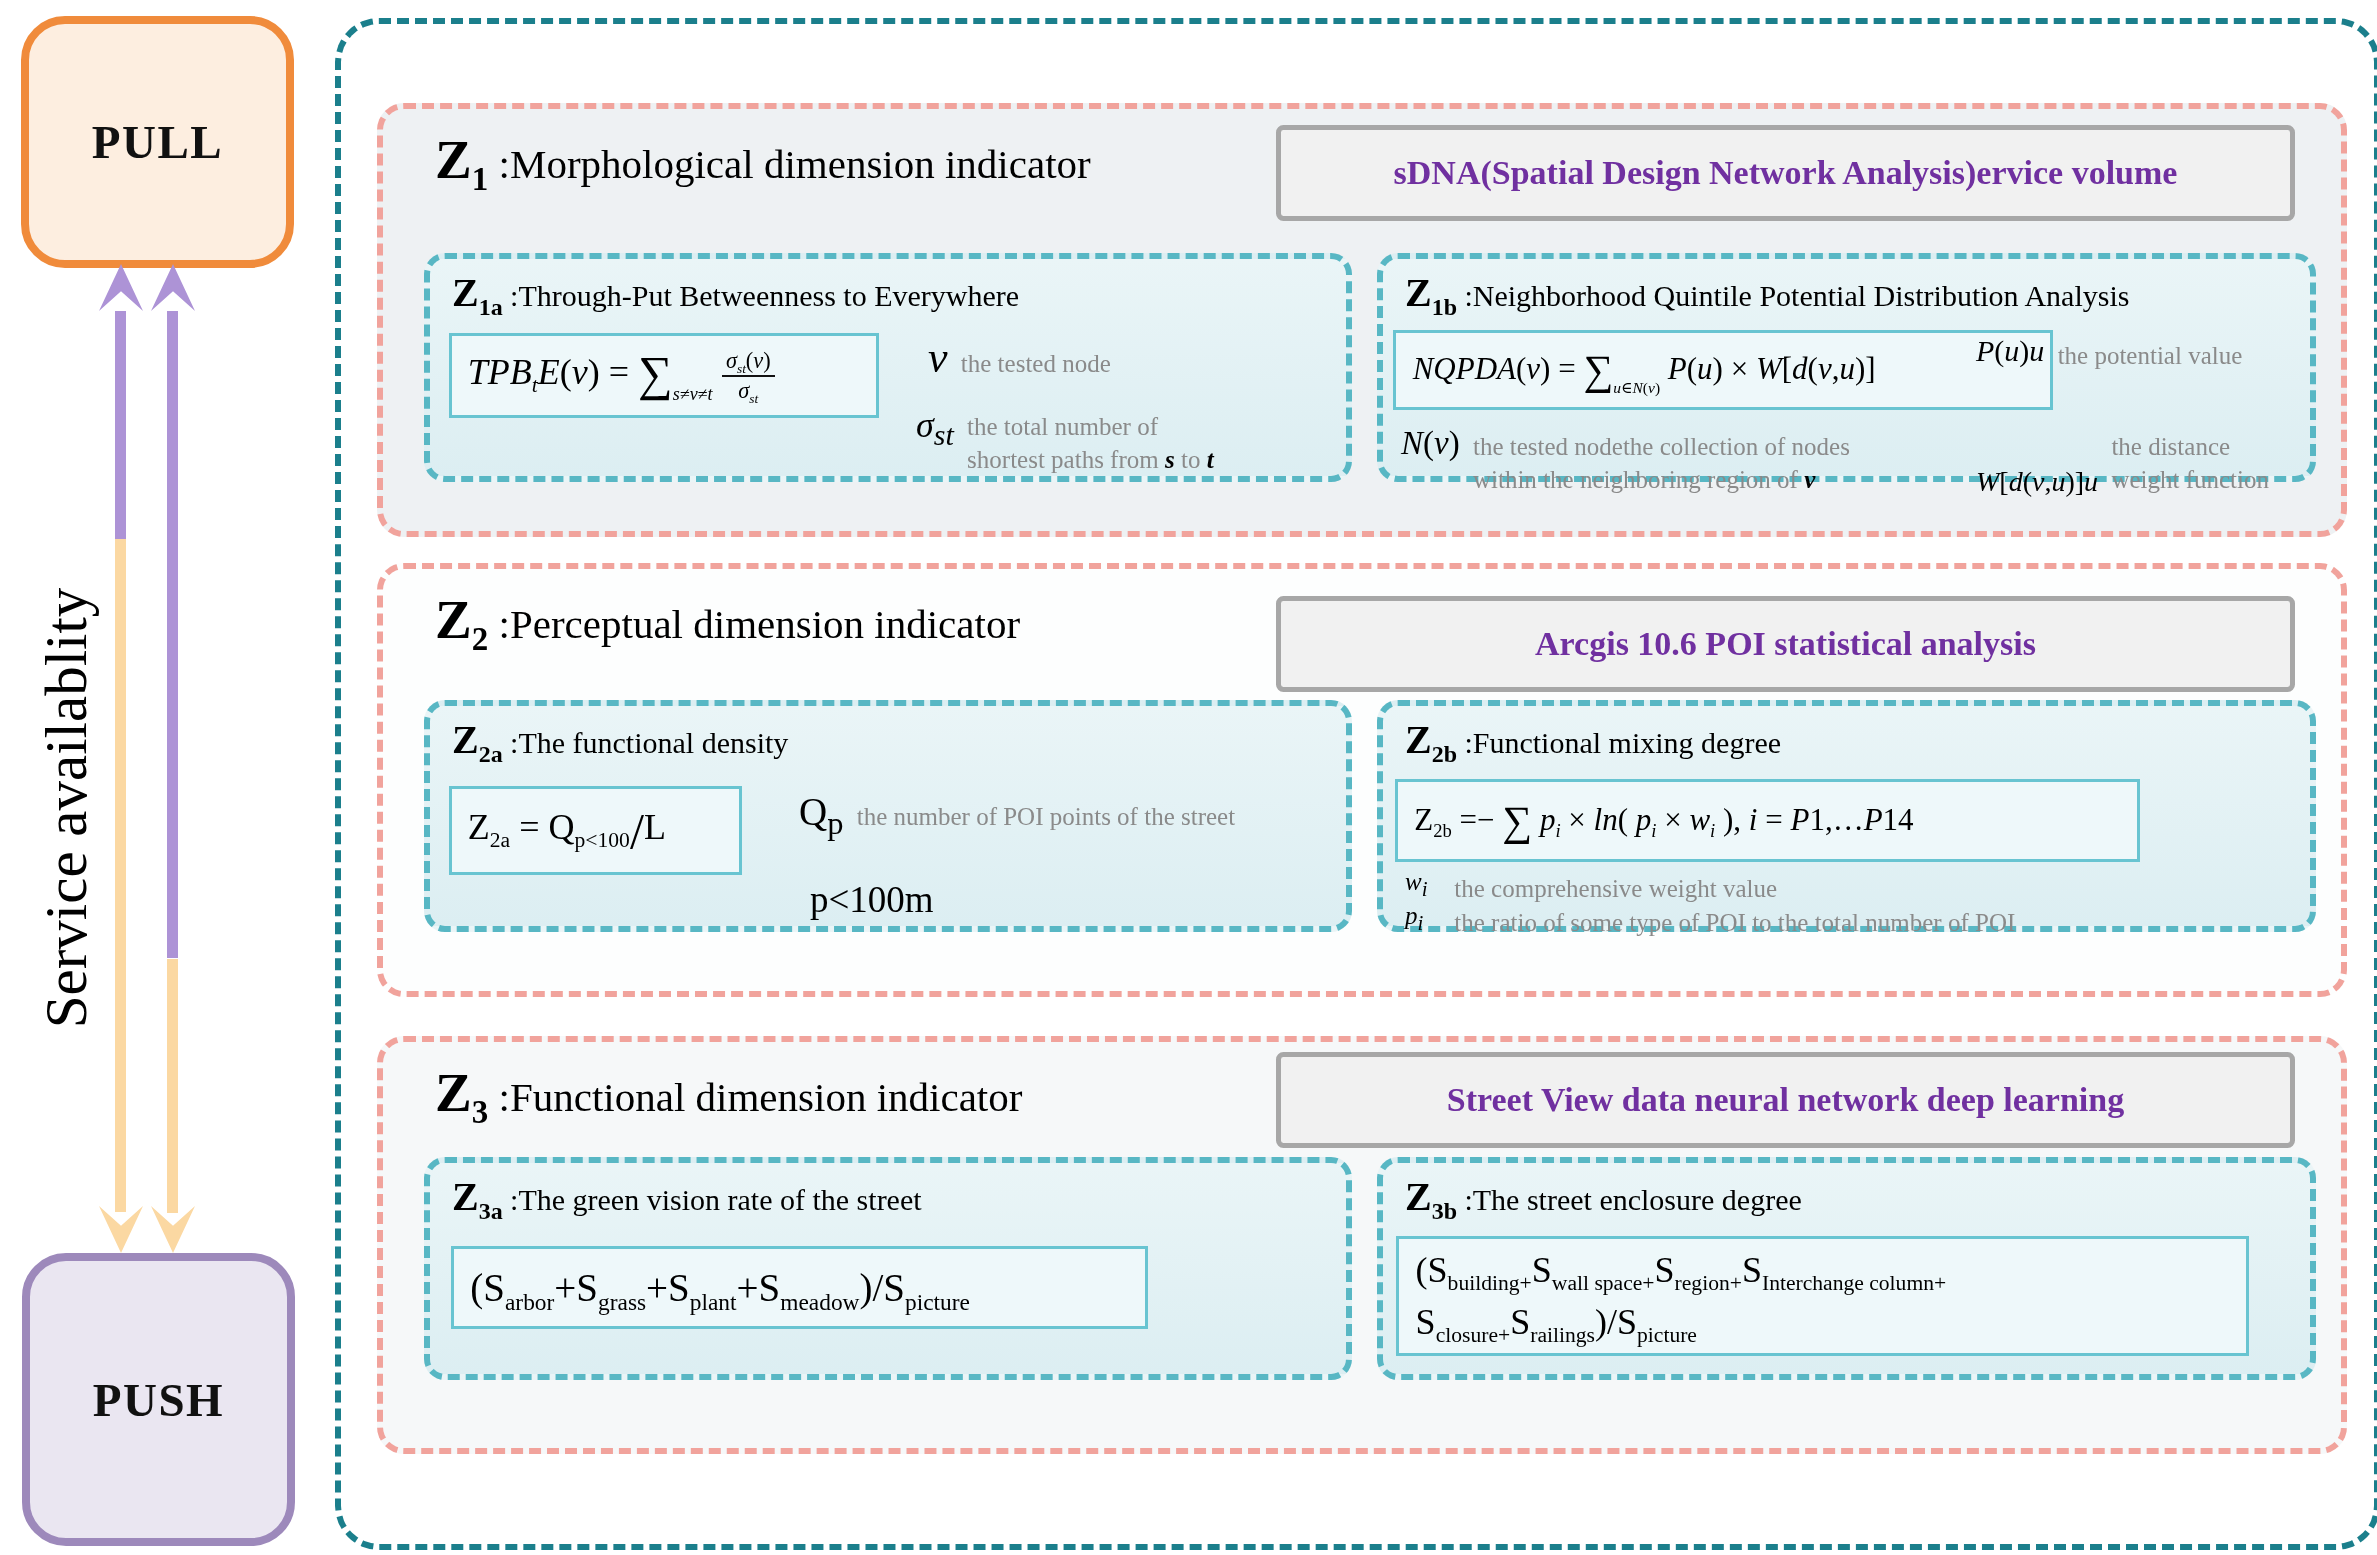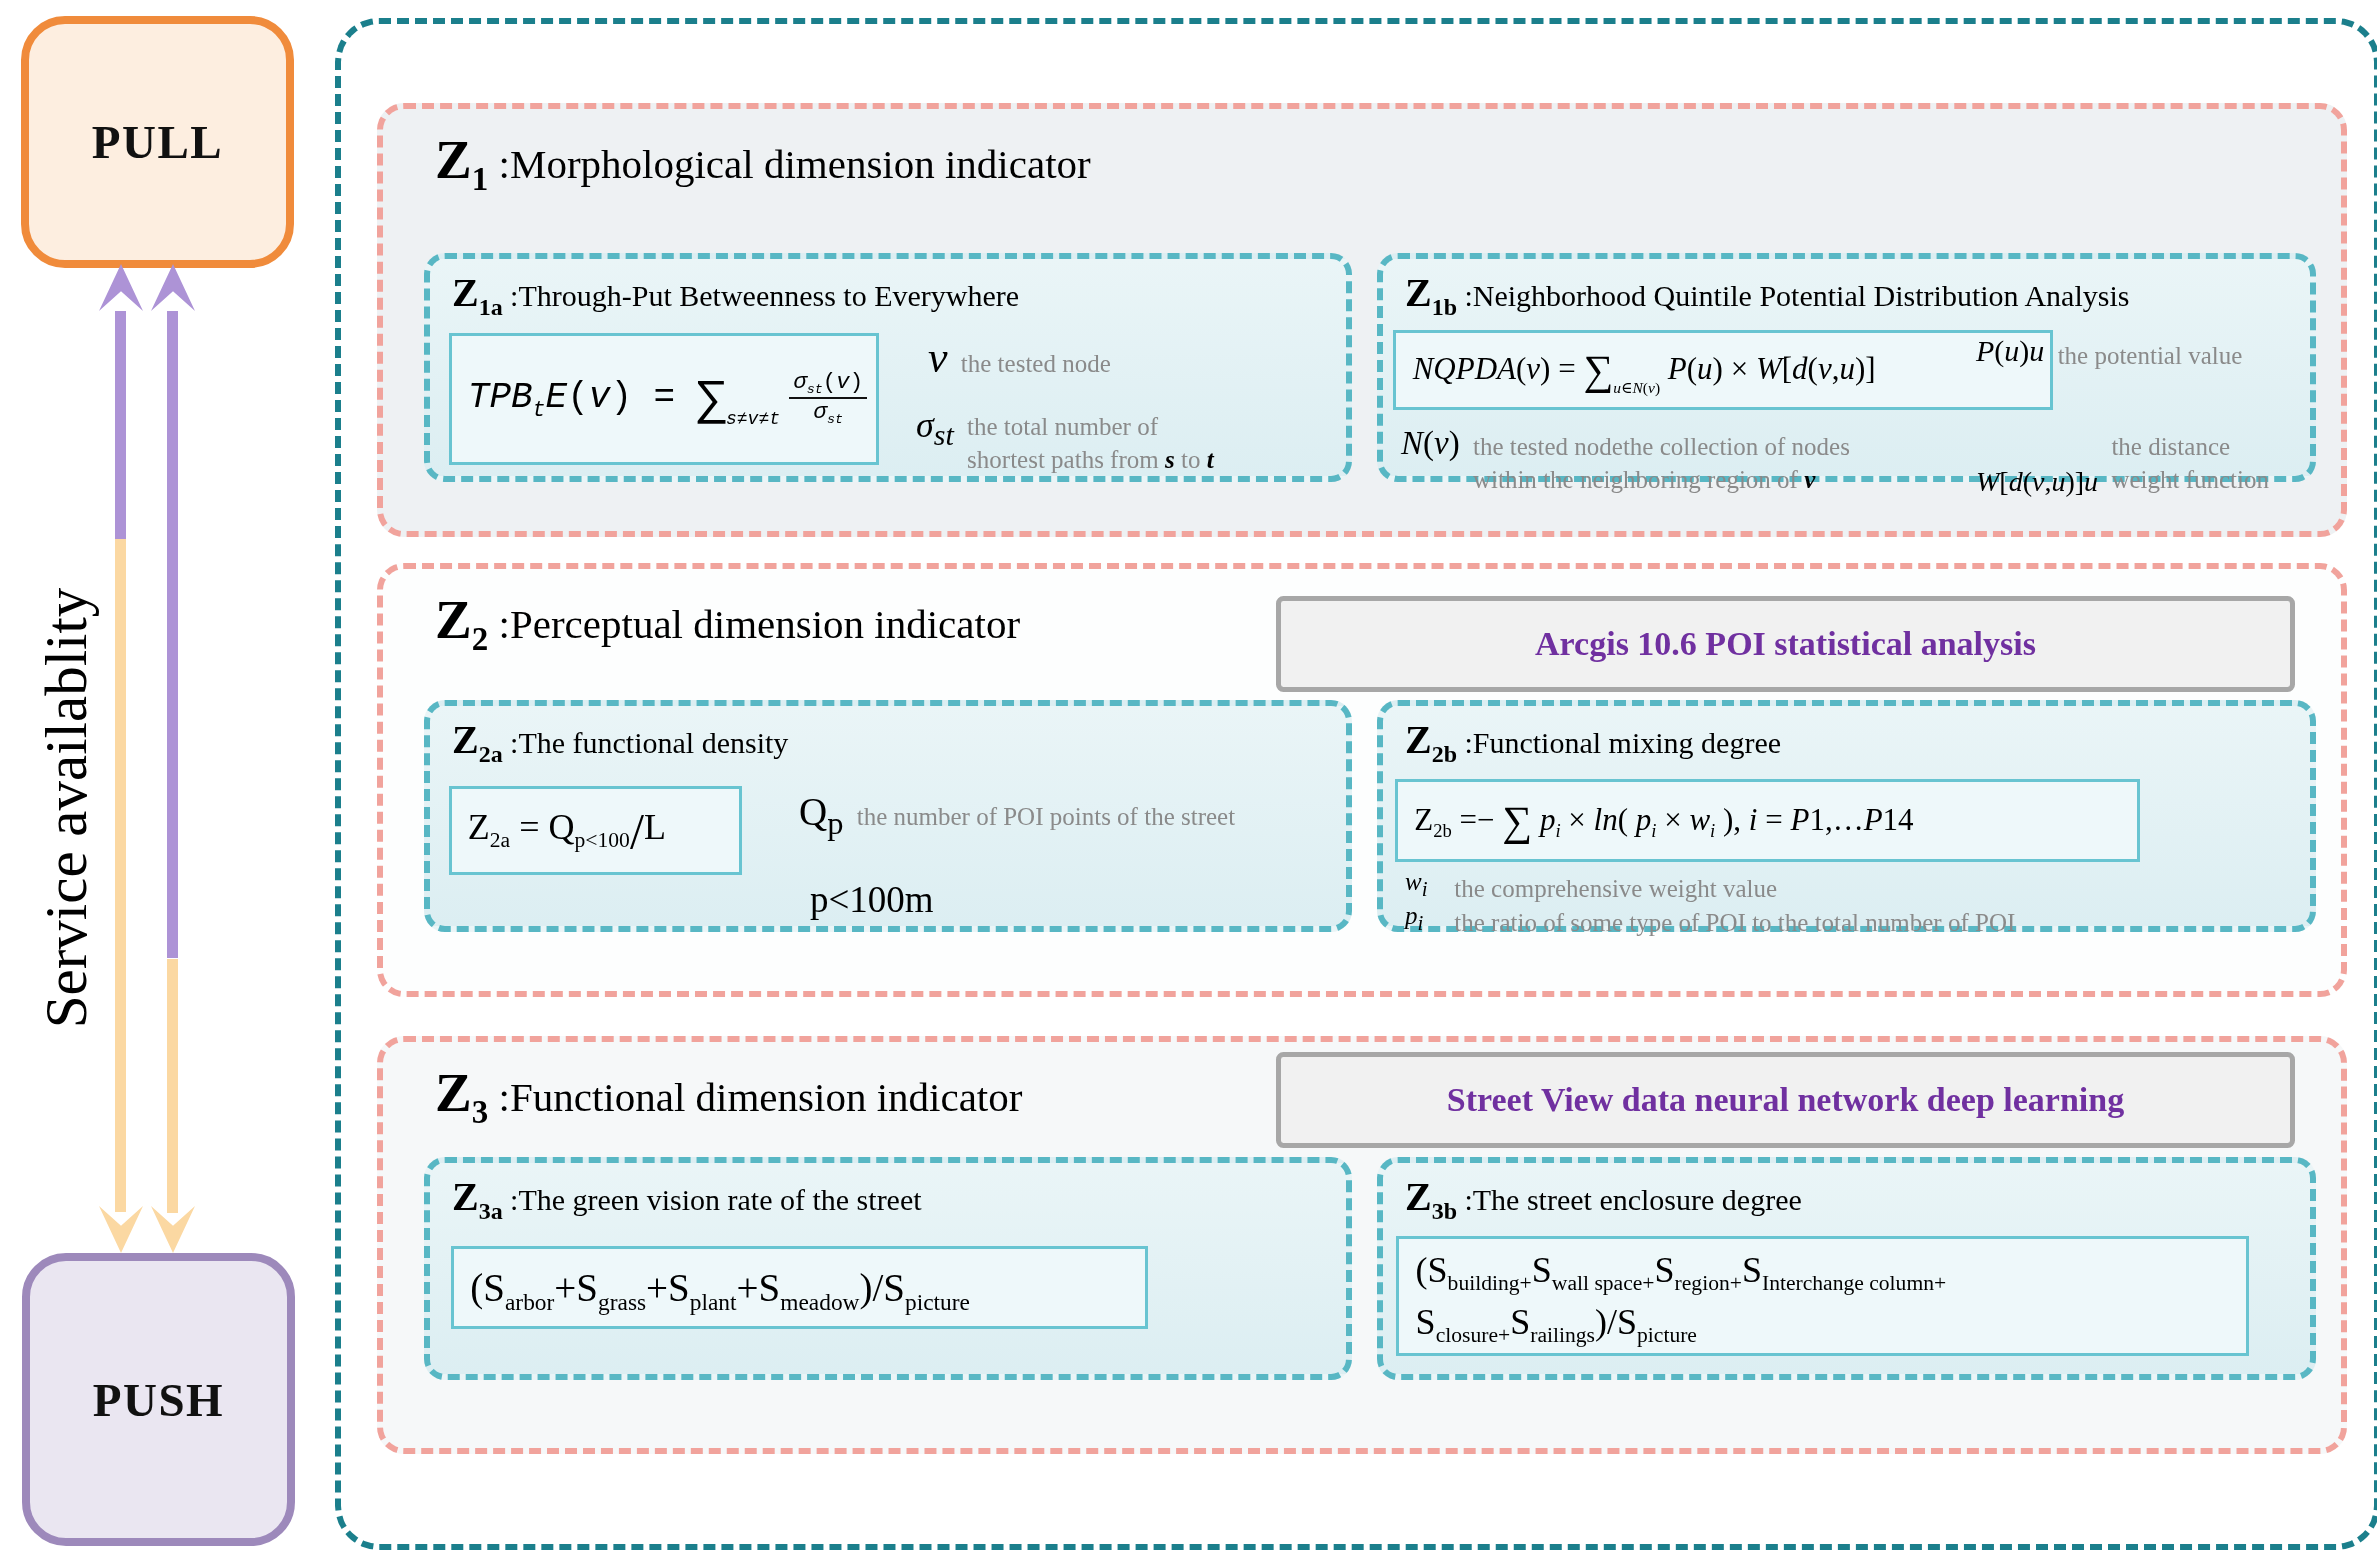--- a/index.html
+++ b/index.html
@@ -65,21 +65,21 @@
         display:flex;align-items:center;padding:0 16.3px;box-sizing:border-box;}
   .formula{font-size:34px;white-space:nowrap;}
   .formula sub{font-size:0.6em;line-height:0;}
   .bigop{font-style:normal;font-size:1.35em;vertical-align:-0.12em;}
   sub.opsub{font-size:0.5em;vertical-align:-0.9em;line-height:0;}
   .frac{display:inline-flex;flex-direction:column;align-items:center;vertical-align:middle;
         font-size:0.62em;line-height:1.25;margin-left:9px;}
   .frac .num{border-bottom:2.2px solid #111;padding:0 4.4px;}
   .bigslash{font-size:1.4em;vertical-align:-0.18em;}
 
-  .z1a .fbox{left:18.5px;top:74px;width:430px;height:132px;font-family:Liberation Mono, monospace;}
+  .z1a .fbox{left:18.5px;top:74px;width:430px;height:85px;}
   .z1a .formula{font-size:36px;}
   .z1b .fbox{left:10.4px;top:71px;width:660px;height:80px;}
   .z1b .formula{font-size:31px;}
   .z2a .fbox{left:18.5px;top:80px;width:293px;height:89px;}
   .z2a .formula{font-size:36px;}
   .z2b .fbox{left:12px;top:73px;width:745px;height:83px;}
   .z2b .formula{font-size:31px;}
   .z3a .fbox{left:21px;top:83px;width:697px;height:83px;}
   .z3a .formula{font-size:39px;}
   .z3b .fbox{left:13.3px;top:73px;width:853px;height:120px;}
@@ -137,20 +137,23 @@
   <div class="node node-push">
     <span>PUSH</span>
   </div>
 
   <div class="outer">
 
     <section class="panel p1">
       <div class="sec-title">
         <span class="zbig"><span>Z</span><sub>1</sub></span><span class="sec-text">:Morphological dimension indicator</span>
       </div>
+      <div class="method">
+        <span>sDNA(Spatial Design Network Analysis)ervice volume</span>
+      </div>
 
       <div class="subbox ba z1a">
         <div class="sb-title">
           <span class="zs"><span>Z</span><sub>1a</sub></span><span class="sb-text">:Through-Put Betweenness to Everywhere</span>
         </div>
         <div class="fbox">
           <span class="formula"><i>TPB</i><sub><i>t</i></sub><i>E</i>(<i>v</i>) = <span class="bigop">∑</span><sub class="opsub"><i>s≠v≠t</i></sub><span class="frac">
                 <span class="num"><i>σ<sub>st</sub></i>(<i>v</i>)</span>
                 <span class="den"><i>σ<sub>st</sub></i></span>
               </span></span>

